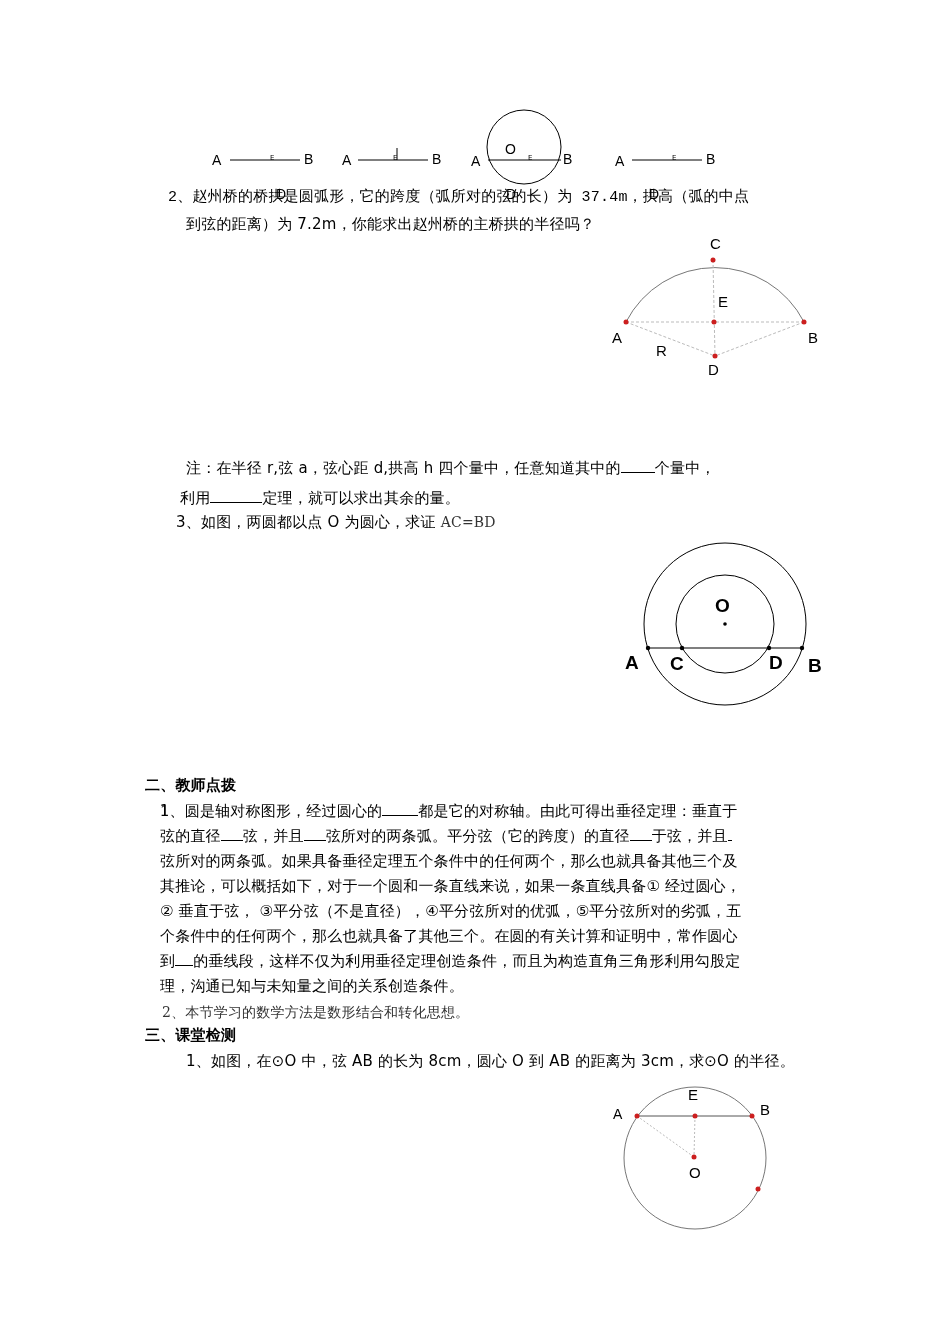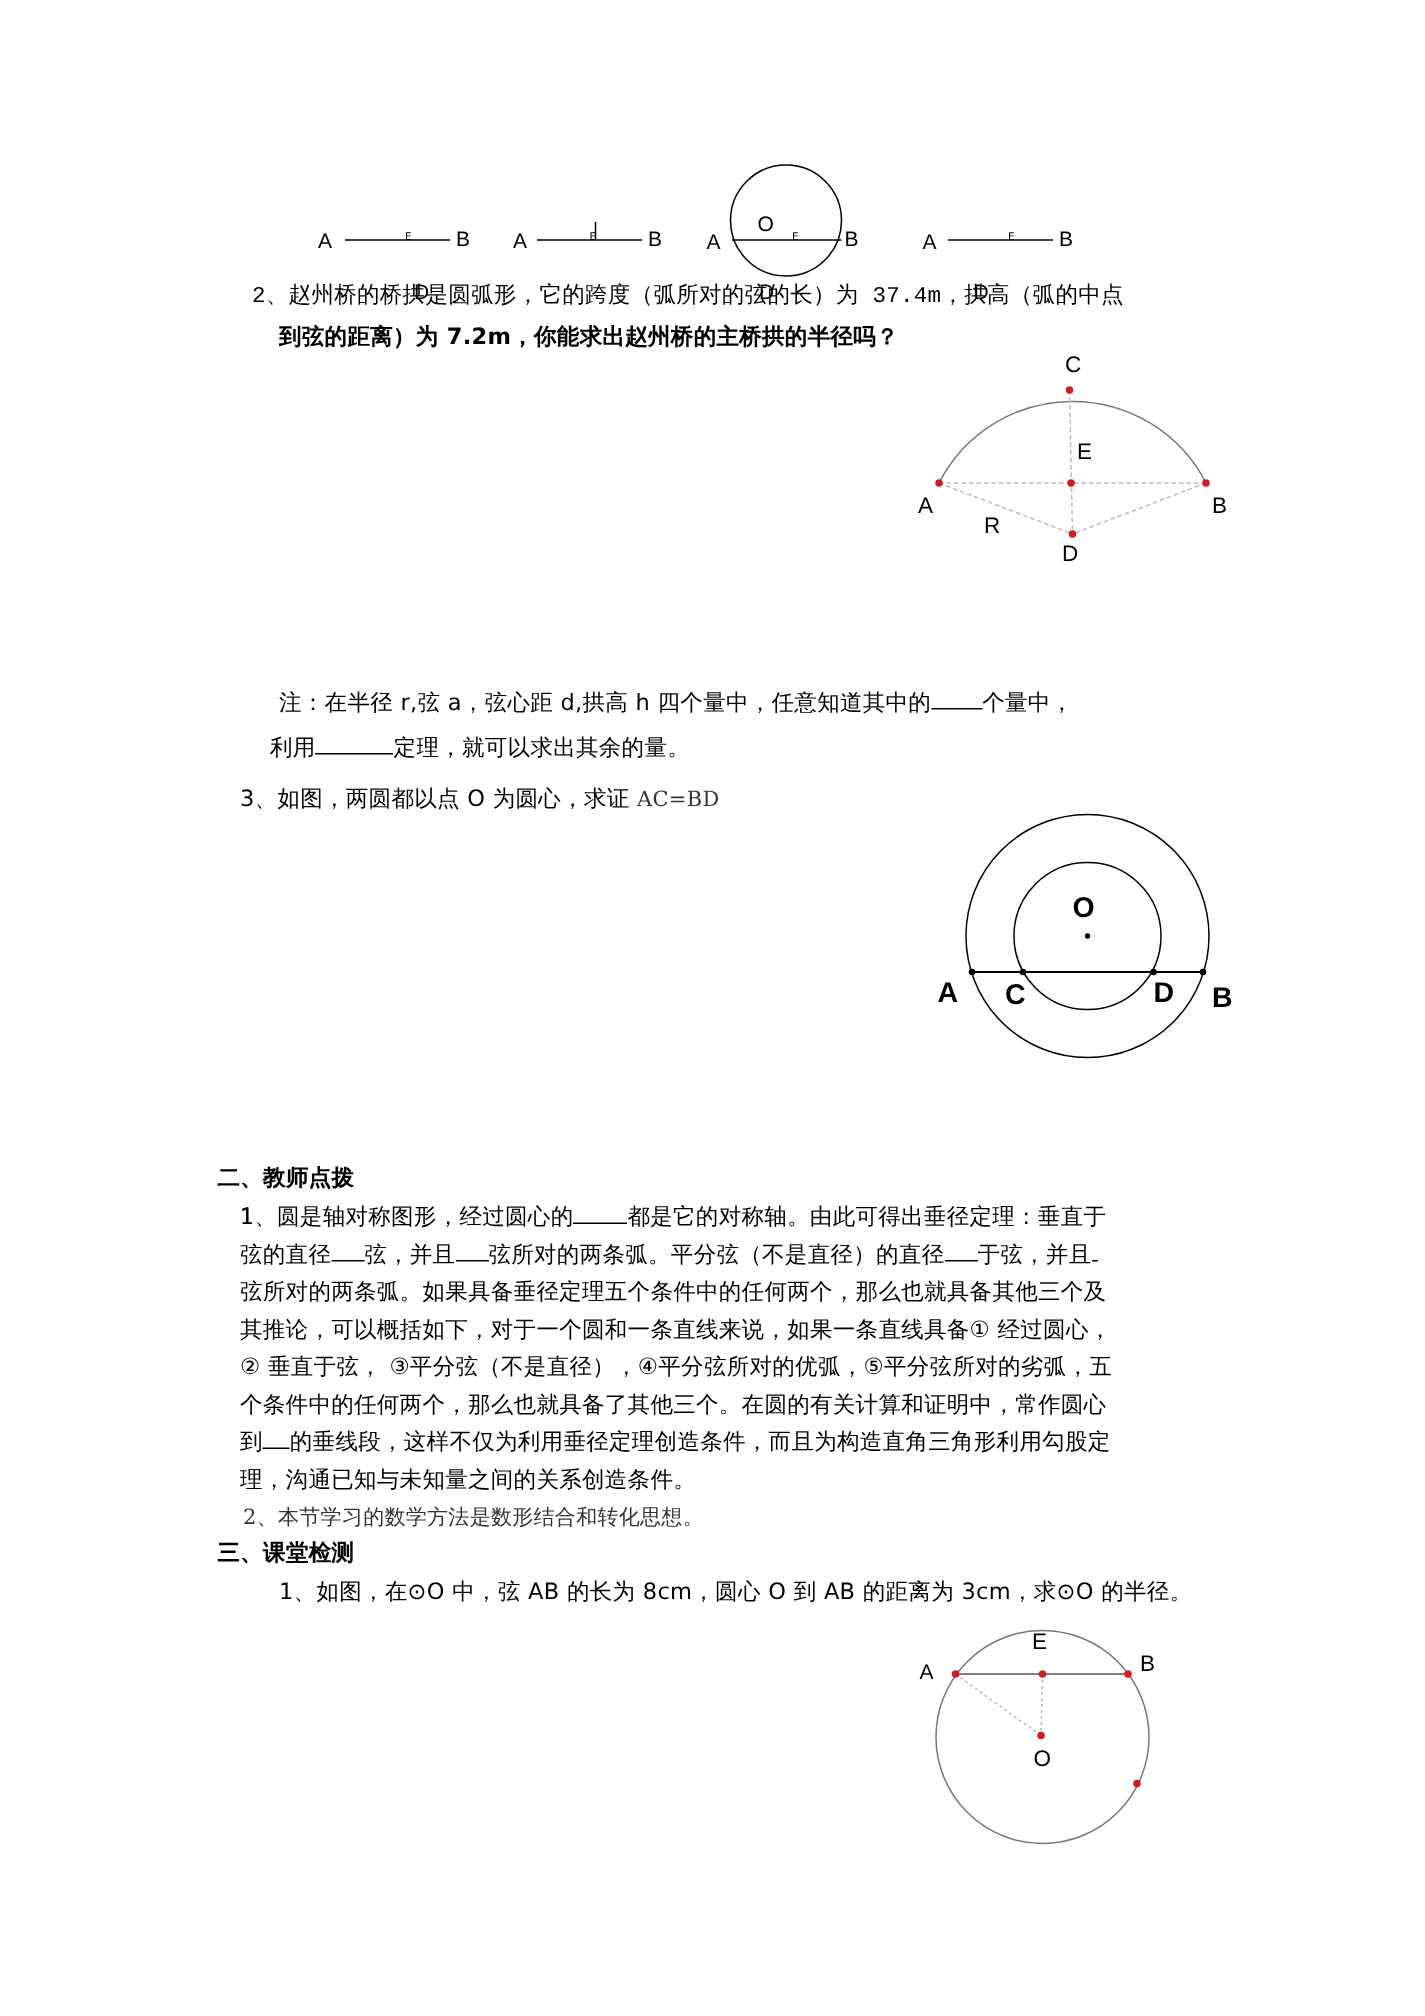--- a/index.html
+++ b/index.html
@@ -41,21 +41,21 @@
   <span class="lbl" style="left:615px;top:153px;">A</span>
   <span class="abs" style="left:672px;top:154px;font-size:7px;">E</span>
   <span class="lbl" style="left:706px;top:151px;">B</span>
 
   <span class="lbl" style="left:276px;top:186px;">D</span>
   <span class="lbl" style="left:506px;top:186px;">D</span>
   <span class="lbl" style="left:649px;top:186px;">D</span>
 </div>
 
 <div class="t" style="left:168px;top:186px;font-family:Liberation Mono, monospace;">2、赵州桥的桥拱是圆弧形，它的跨度（弧所对的弦的长）为 37.4m，拱高（弧的中点</div>
-<div class="t" style="left:186px;top:212px;font-weight:bold;">到弦的距离）为 7.2m，你能求出赵州桥的主桥拱的半径吗？</div>
+<div class="t" style="left:186px;top:212px;">到弦的距离）为 7.2m，你能求出赵州桥的主桥拱的半径吗？</div>
 
 <div>
   <svg style="left:0;top:0;" width="950" height="400">
     <path d="M626 322 A 100 100 0 0 1 804 322" fill="none" stroke="#777" stroke-width="1"></path>
     <line x1="626" y1="322" x2="804" y2="322" stroke="#bbb" stroke-width="1" stroke-dasharray="3,2"></line>
     <line x1="713" y1="260" x2="715" y2="356" stroke="#bbb" stroke-width="1" stroke-dasharray="3,2"></line>
     <line x1="626" y1="322" x2="715" y2="356" stroke="#bbb" stroke-width="1" stroke-dasharray="3,2"></line>
     <line x1="804" y1="322" x2="715" y2="356" stroke="#bbb" stroke-width="1" stroke-dasharray="3,2"></line>
     <circle cx="713" cy="260" r="2.5" fill="#cc1f1f"></circle>
     <circle cx="714" cy="322" r="2.5" fill="#cc1f1f"></circle>
@@ -71,21 +71,21 @@
   <span class="lbl" style="left:708px;top:361px;font-size:15px;">D</span>
 </div>
 
 <div class="t" style="left:186px;top:456px;">
   <span>注：在半径 r,弦 a，弦心距 d,拱高 h 四个量中，任意知道其中的</span><span class="blank" style="width:34px;"></span><span>个量中，</span>
 </div>
 <div class="t" style="left:180px;top:486px;text-align:right;">
   <span>利用</span><span class="blank" style="width:52px;"></span><span>定理，就可以求出其余的量。</span>
 </div>
 
-<div class="t" style="left:160px;top:510px;margin-top:10px;">
+<div class="t" style="left:176px;top:510px;">
   <span>3、如图，两圆都以点 O 为圆心，求证 </span><span class="serif">AC=BD</span>
 </div>
 
 <div>
   <svg style="left:0;top:0;" width="950" height="760">
     <circle cx="725" cy="624" r="81" fill="none" stroke="#000" stroke-width="1"></circle>
     <circle cx="725" cy="624" r="49" fill="none" stroke="#000" stroke-width="1"></circle>
     <line x1="648" y1="648" x2="802" y2="648" stroke="#000" stroke-width="1.2"></line>
     <circle cx="725" cy="624" r="1.8" fill="#000"></circle>
     <circle cx="648" cy="648" r="2.2" fill="#000"></circle>
@@ -99,21 +99,21 @@
   <span class="lbl bold" style="left:769px;top:652px;font-size:19px;">D</span>
   <span class="lbl bold" style="left:808px;top:655px;font-size:19px;">B</span>
 </div>
 
 <div class="t bold" style="left:145px;top:773px;">二、教师点拨</div>
 
 <div class="t" style="left:160px;top:799px;">
   <span class="serif" style="color:#000;font-size:15px;">1</span><span style="margin-left:-10px;">1、圆是轴对称图形，经过圆心的</span><span class="blank" style="width:36px;"></span><span>都是它的对称轴。由此可得出垂径定理：垂直于</span>
 </div>
 <div class="t" style="left:160px;top:824px;">
-  <span>弦的直径</span><span class="blank" style="width:22px;"></span><span>弦，并且</span><span class="blank" style="width:22px;"></span><span>弦所对的两条弧。平分弦（不是直径）的直径</span><span class="blank" style="width:22px;"></span><span>于弦，并且</span><span class="blank" style="width:4px;"></span>
+  <span>弦的直径</span><span class="blank" style="width:22px;"></span><span>弦，并且</span><span class="blank" style="width:22px;"></span><span>弦所对的两条弧。平分弦（它的跨度）的直径</span><span class="blank" style="width:22px;"></span><span>于弦，并且</span><span class="blank" style="width:4px;"></span>
 </div>
 <div class="t" style="left:160px;top:849px;">弦所对的两条弧。如果具备垂径定理五个条件中的任何两个，那么也就具备其他三个及</div>
 <div class="t" style="left:160px;top:874px;">其推论，可以概括如下，对于一个圆和一条直线来说，如果一条直线具备① 经过圆心，</div>
 <div class="t" style="left:160px;top:899px;">② 垂直于弦， ③平分弦（不是直径），④平分弦所对的优弧，⑤平分弦所对的劣弧，五</div>
 <div class="t" style="left:160px;top:924px;">个条件中的任何两个，那么也就具备了其他三个。在圆的有关计算和证明中，常作圆心</div>
 <div class="t" style="left:160px;top:949px;">
   <span>到</span><span class="blank" style="width:18px;"></span><span>的垂线段，这样不仅为利用垂径定理创造条件，而且为构造直角三角形利用勾股定</span>
 </div>
 <div class="t" style="left:160px;top:974px;">理，沟通已知与未知量之间的关系创造条件。</div>
 <div class="t serif" style="left:162px;top:1000px;text-align:right;">2、本节学习的数学方法是数形结合和转化思想。</div>

